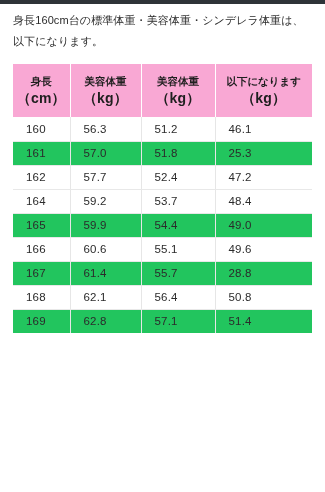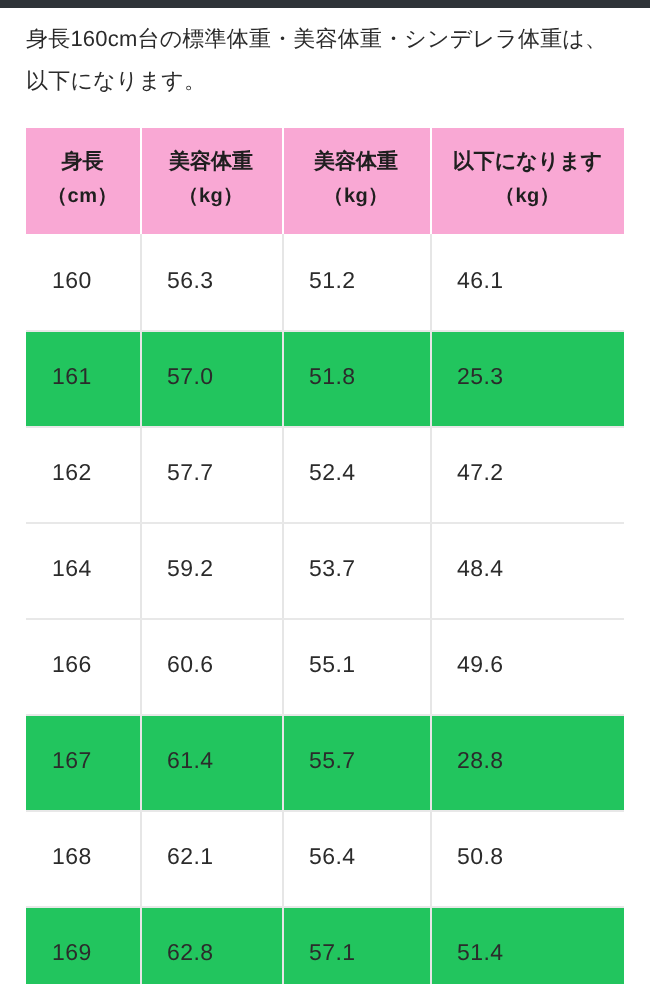--- a/index.html
+++ b/index.html
@@ -58,30 +58,30 @@
     padding: 9px 2px 10px 2px;
     border-right: 1px solid #ffffff;
     line-height: 17px;
     height: 42px;
     box-sizing: border-box;
   }
   thead th:last-child { border-right: none; }
   .unit {
     display: block;
     font-weight: bold;
-    font-size: 10px;
+    font-size: 14px;
     letter-spacing: 0.2px;
   }
 
   tbody td {
     font-size: 11.5px;
     color: #2b2b2b;
     text-align: left;
     padding: 0 0 0 13px;
-    height: 48px;
+    height: 24px;
     border-right: 1px solid #e6e6e6;
     border-bottom: 1px solid #e8e8e8;
     box-sizing: border-box;
     letter-spacing: 0.2px;
   }
   tbody td:last-child { border-right: none; }
   tbody tr.odd td  { background: #ffffff; }
   tbody tr.even td { background: #22c55e; }
   tbody tr:last-child td { border-bottom: none; }
 </style>
@@ -140,20 +140,26 @@
           <td>57.7</td>
           <td>52.4</td>
           <td>47.2</td>
         </tr>
         <tr class="odd">
           <td>164</td>
           <td>59.2</td>
           <td>53.7</td>
           <td>48.4</td>
         </tr>
+        <tr class="even">
+          <td>165</td>
+          <td>59.9</td>
+          <td>54.4</td>
+          <td>49.0</td>
+        </tr>
         <tr class="odd">
           <td>166</td>
           <td>60.6</td>
           <td>55.1</td>
           <td>49.6</td>
         </tr>
         <tr class="even">
           <td>167</td>
           <td>61.4</td>
           <td>55.7</td>

